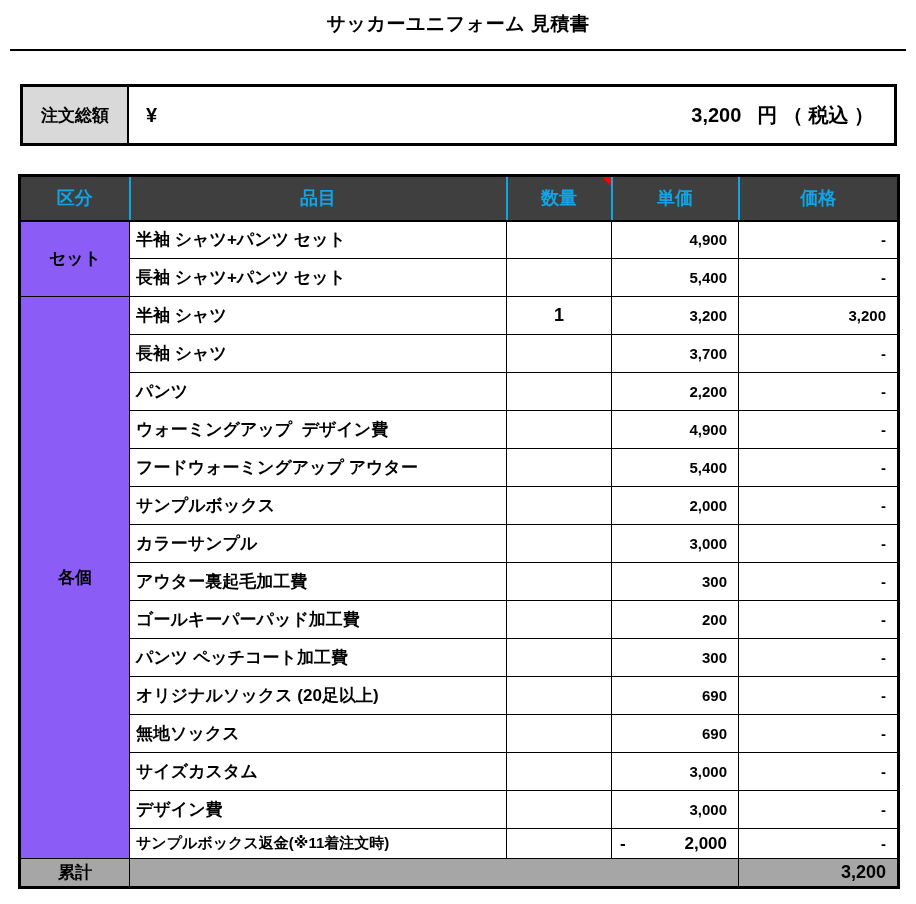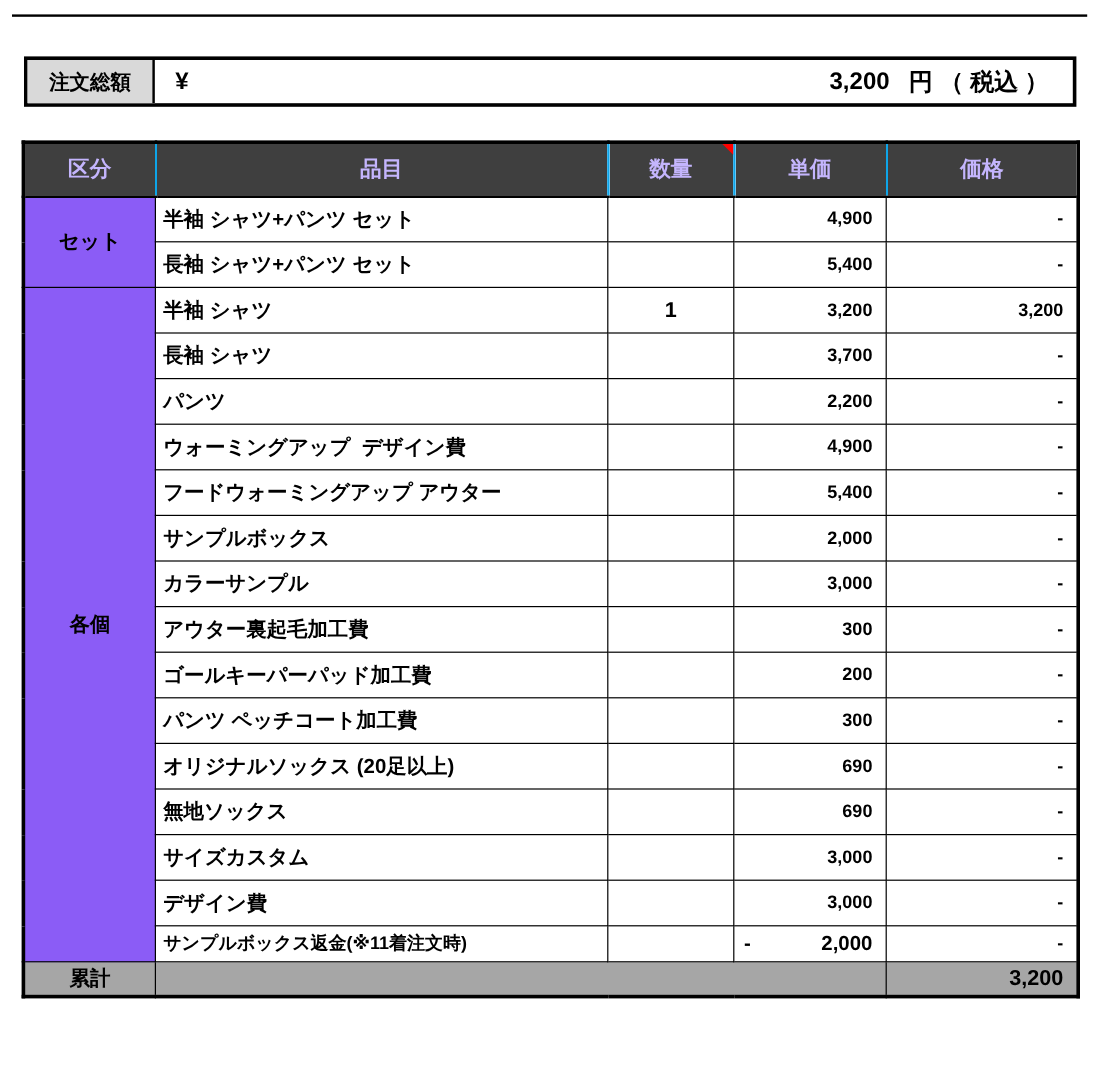--- a/index.html
+++ b/index.html
@@ -10,21 +10,21 @@
     color:#000;
   }
   .title {
     padding-top:11px; text-align:center;
     font-size:19px; font-weight:bold; letter-spacing:0.5px;
   }
   .title-rule { border:none; border-top:2px solid #000; margin:12px 10px 0 10px; }
 
   
   .total-box {
-    display:flex; margin:33px 19px 0 20px; height:42px;
+    display:flex; margin:33px 19px 0 20px; height:62px;
     border:3px solid #000; background:#fff;text-align:center;
   }
   .total-label {
     width:106px; flex:none; background:#d9d9d9;
     border-right:2px solid #000;
     display:flex; align-items:center; justify-content:center;
     font-size:17px; font-weight:bold;
   }
   .total-value {
     flex:1; display:flex; align-items:center;
@@ -34,21 +34,21 @@
   .total-suffix { margin-left:16px; }
 
   
   table.quote {
     margin:28px 19px 0 18px; width:879px;
     border-collapse:collapse; table-layout:fixed;
     border:3px solid #000;
   }
   th, td { border:1.5px solid #000; vertical-align:middle; }
   thead th {
-    background:#3f3f3f; color:#c4b5fd; height:45px;
+    background:#3f3f3f; color:#0ea5e9; height:45px;
     font-size:18px; font-weight:bold; text-align:center;
     position:relative; border-bottom:2px solid #000;
   }
   thead th + th { border-left:2px solid #0ea5e9; }
   .comment-marker {
     position:absolute; top:0; right:0; width:0; height:0;
     border-top:9px solid #ff0000; border-left:9px solid transparent;
   }
   tbody td { height:38px; font-weight:bold; background:#fff; }
   .cat-cell { background:#8b5cf6; text-align:center; font-size:17px; }
@@ -61,20 +61,21 @@
   tr.small-row .unit-cell { font-size:17px; }
   tfoot td { background:#a6a6a6; height:29px; font-weight:bold; }
   .foot-label { text-align:center; font-size:17px; }
   .foot-total { font-size:18px; }
 </style>
 </head>
 <body>
 
 <div>
 
+  <div class="title">サッカーユニフォーム 見積書</div>
   <hr class="title-rule">
 
   <div class="total-box">
     <div class="total-label">注文総額</div>
     <div class="total-value">
       <span class="total-currency">¥</span>
       <span class="total-amount">3,200</span>
       <span class="total-suffix">円 （ 税込 ）</span>
     </div>
   </div>

